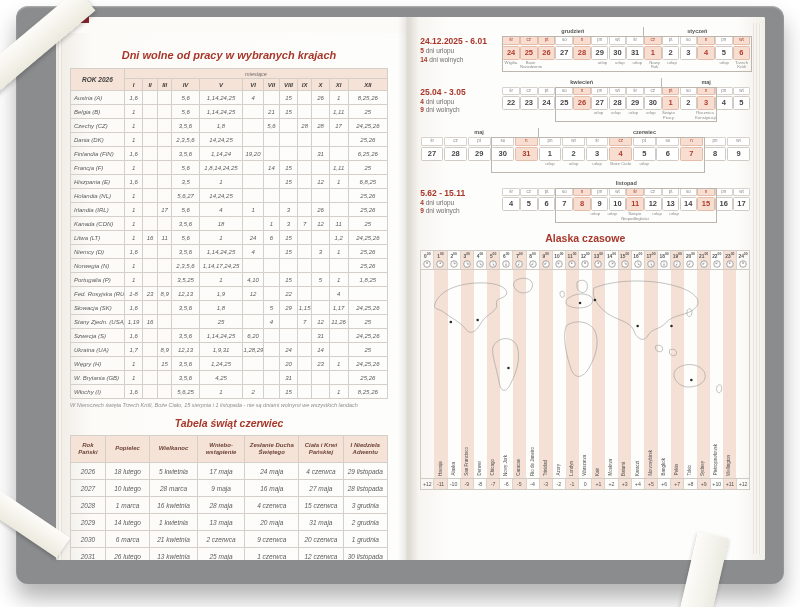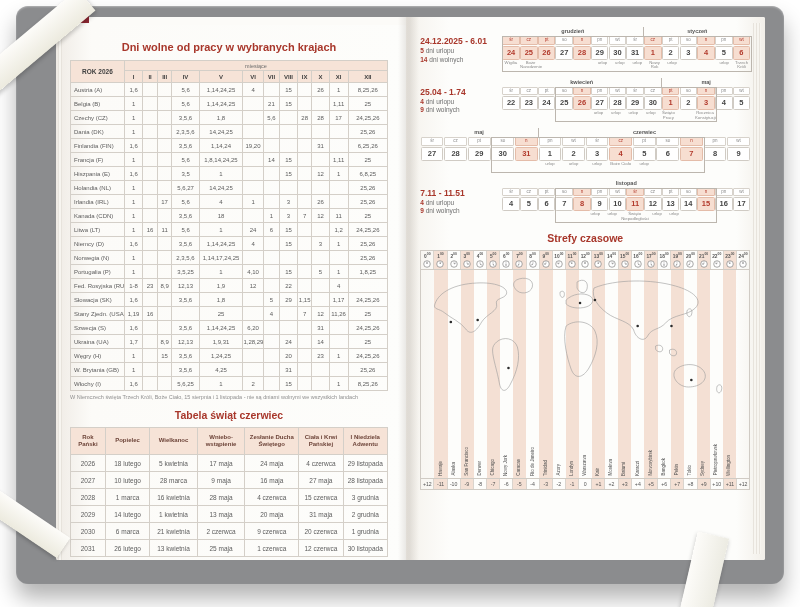--- a/index.html
+++ b/index.html
@@ -1,22 +1,22 @@
 <!DOCTYPE html>
 <html><head>
 <meta charset="utf-8">
 <style>
   html,body{margin:0;padding:0;overflow:hidden;}
   body{width:800px;height:607px;background:#ffffff;font-family:"Liberation Sans",sans-serif;position:relative;}
 
   .book{position:absolute;left:16px;top:6px;width:768px;height:578px;background:#8b8c8e;
         border-radius:12px;box-shadow:0 14px 22px rgba(0,0,0,.30), inset 0 1px 2px rgba(255,255,255,.35);}
   .pages{position:absolute;left:40px;top:11px;right:19px;bottom:24px;background:#fcfbf8;border-radius:2px;overflow:hidden;}
-  .page-left{position:absolute;left:0;top:8px;width:49.4%;height:100%;
-             background:linear-gradient(90deg,#efebe5,#fcfbf8 10%,#fdfdfb);}
+  .page-left{position:absolute;left:0;top:16px;width:49.4%;height:100%;
+             background:linear-gradient(90deg,#efebe5,#fcfbf8 10%,#fdfdfb);font-style:italic;}
   .page-right{position:absolute;right:0;top:0;width:50.6%;height:100%;
               background:linear-gradient(270deg,#f2efe9,#fdfdfb 8%,#fdfdfb 88%,#f5f2ec);}
   .spine{position:absolute;left:48.2%;top:0;width:3%;height:100%;
          background:linear-gradient(90deg,rgba(110,100,90,0),rgba(110,100,90,.16) 45%,rgba(110,100,90,.16) 55%,rgba(110,100,90,0));}
   .stack-lines{position:absolute;right:4px;top:6px;bottom:6px;width:8px;
          background:repeating-linear-gradient(90deg,#e7e3dc 0,#e7e3dc 1px,#f7f5f0 1px,#f7f5f0 3px);}
 
   .ribbon{position:absolute;background:linear-gradient(180deg,#fdfcf9,#eceade);box-shadow:0 2px 4px rgba(0,0,0,.22);z-index:5;}
   .ribbon-tl{left:-46px;top:34px;width:150px;height:28px;transform:rotate(-40deg);}
   .ribbon-bl{left:-28px;top:508px;width:100px;height:24px;transform:rotate(34deg);}
@@ -688,21 +688,21 @@
                     <div class="cal-cell">
                       <div class="lbl">Trzech Króli</div>
                     </div>
                   </div>
                   <div class="range-box" style="left: 0%; width: 100%;"></div>
                 </div>
               </div>
             </div>
             <div class="weekend">
               <div class="wk-info">
-                <div class="wk-range">25.04 - 1.74</div>
+                <div class="wk-range">25.04 - 3.05</div>
                 <div class="wk-line"><b>4</b><span> dni urlopu</span></div>
                 <div class="wk-line"><b>9</b><span> dni wolnych</span></div>
               </div>
               <div class="wk-cal">
                 <div class="month-row">
                   <div class="month-cell" style="width: 64.2857%;">kwiecień</div>
                   <div class="month-cell" style="width: 35.7143%; border-left: 1px solid rgb(189, 183, 176);">maj</div>
                 </div>
                 <div class="strip">
                   <div class="cal-row">
@@ -979,21 +979,21 @@
                     <div class="cal-cell">
                       <div class="lbl"></div>
                     </div>
                   </div>
                   <div class="range-box" style="left: 21.4286%; width: 64.2857%;"></div>
                 </div>
               </div>
             </div>
             <div class="weekend">
               <div class="wk-info">
-                <div class="wk-range">7.11 - 11.51</div>
+                <div class="wk-range">5.62 - 15.11</div>
                 <div class="wk-line"><b>4</b><span> dni urlopu</span></div>
                 <div class="wk-line"><b>9</b><span> dni wolnych</span></div>
               </div>
               <div class="wk-cal">
                 <div class="month-row">
                   <div class="month-cell" style="width: 100%;">listopad</div>
                 </div>
                 <div class="strip">
                   <div class="cal-row">
                     <div class="cal-cell">
@@ -1125,21 +1125,21 @@
                     </div>
                     <div class="cal-cell">
                       <div class="lbl"></div>
                     </div>
                   </div>
                   <div class="range-box" style="left: 21.4286%; width: 64.2857%;"></div>
                 </div>
               </div>
             </div>
           </div>
-        <div class="section-title">Strefy czasowe</div>
+        <div class="section-title">Alaska czasowe</div>
         <div class="tz-panel">
           <div class="tz-hours" id="tz-hours">
               <div class="tz-hour">
                 <span class="h">0<sup>00</sup></span>
                 <svg viewBox="0 0 10 10" class="clock">
                   <circle cx="5" cy="5" r="4.1" fill="#fff" stroke="#666" stroke-width="0.7"></circle>
                   <line x1="5" y1="5" x2="5.00" y2="2.60" stroke="#555" stroke-width="0.8"></line>
                   <line x1="5" y1="5" x2="5" y2="1.6" stroke="#888" stroke-width="0.5"></line>
                 </svg>
               </div>

